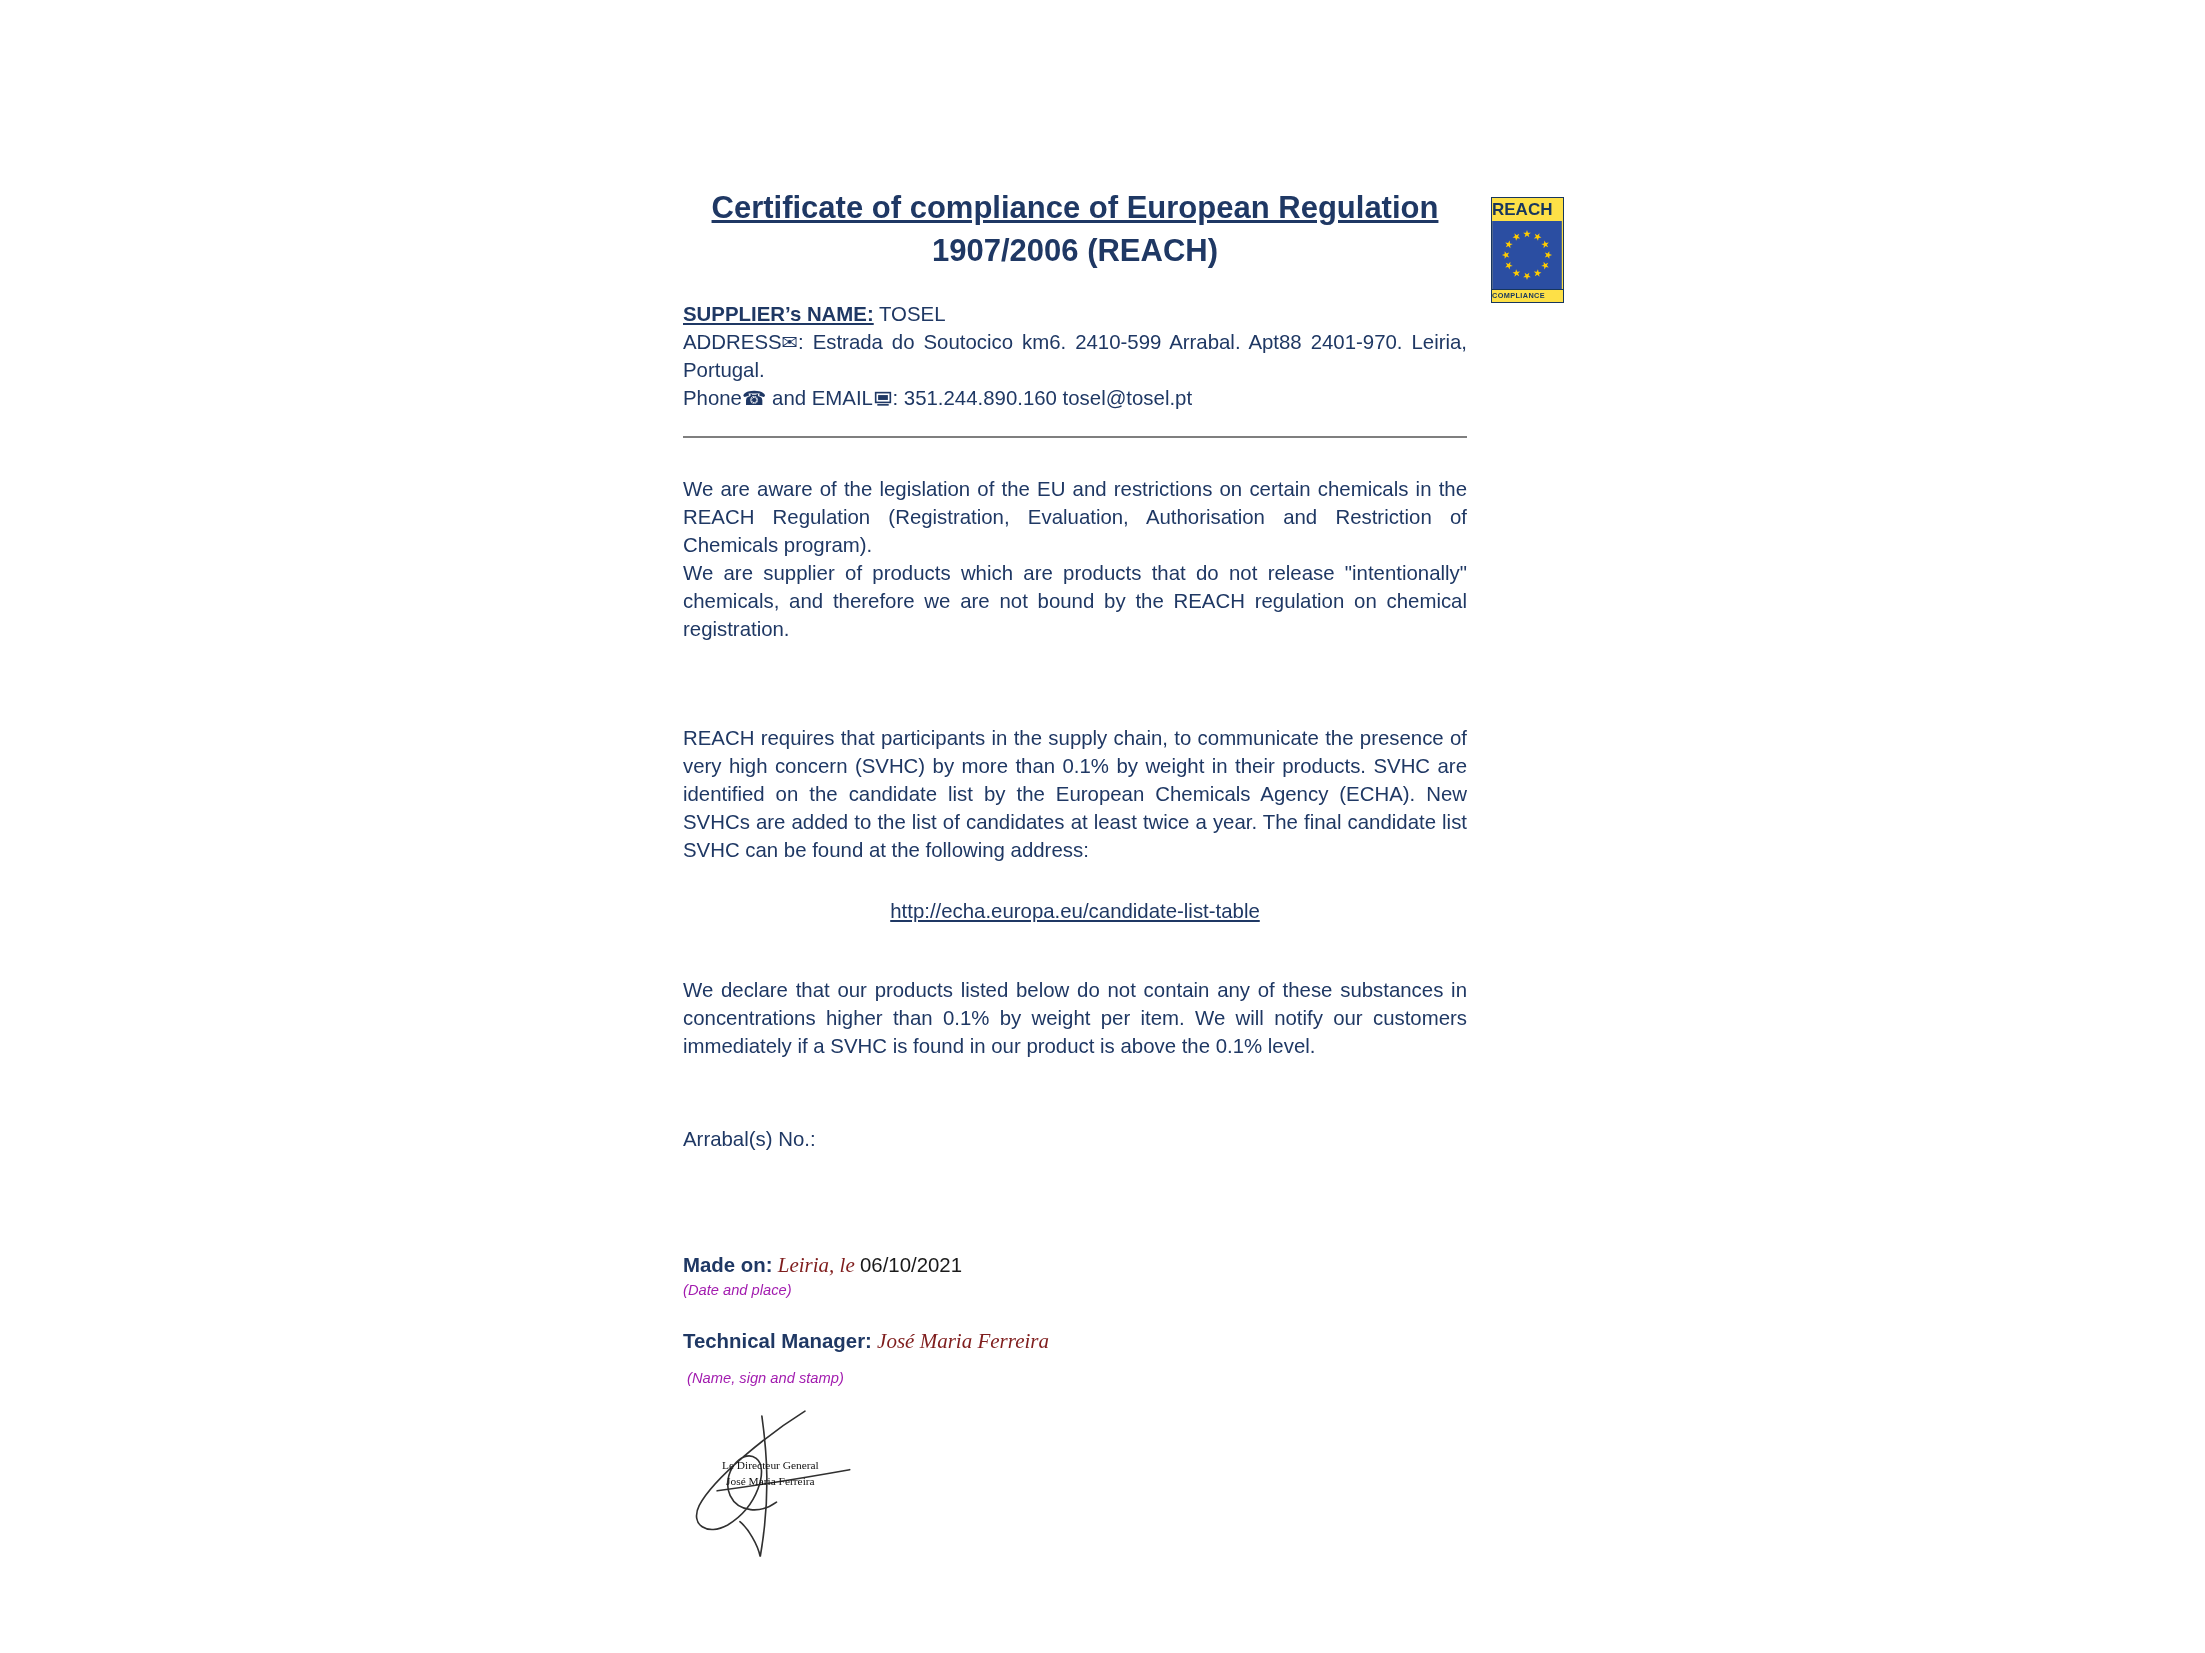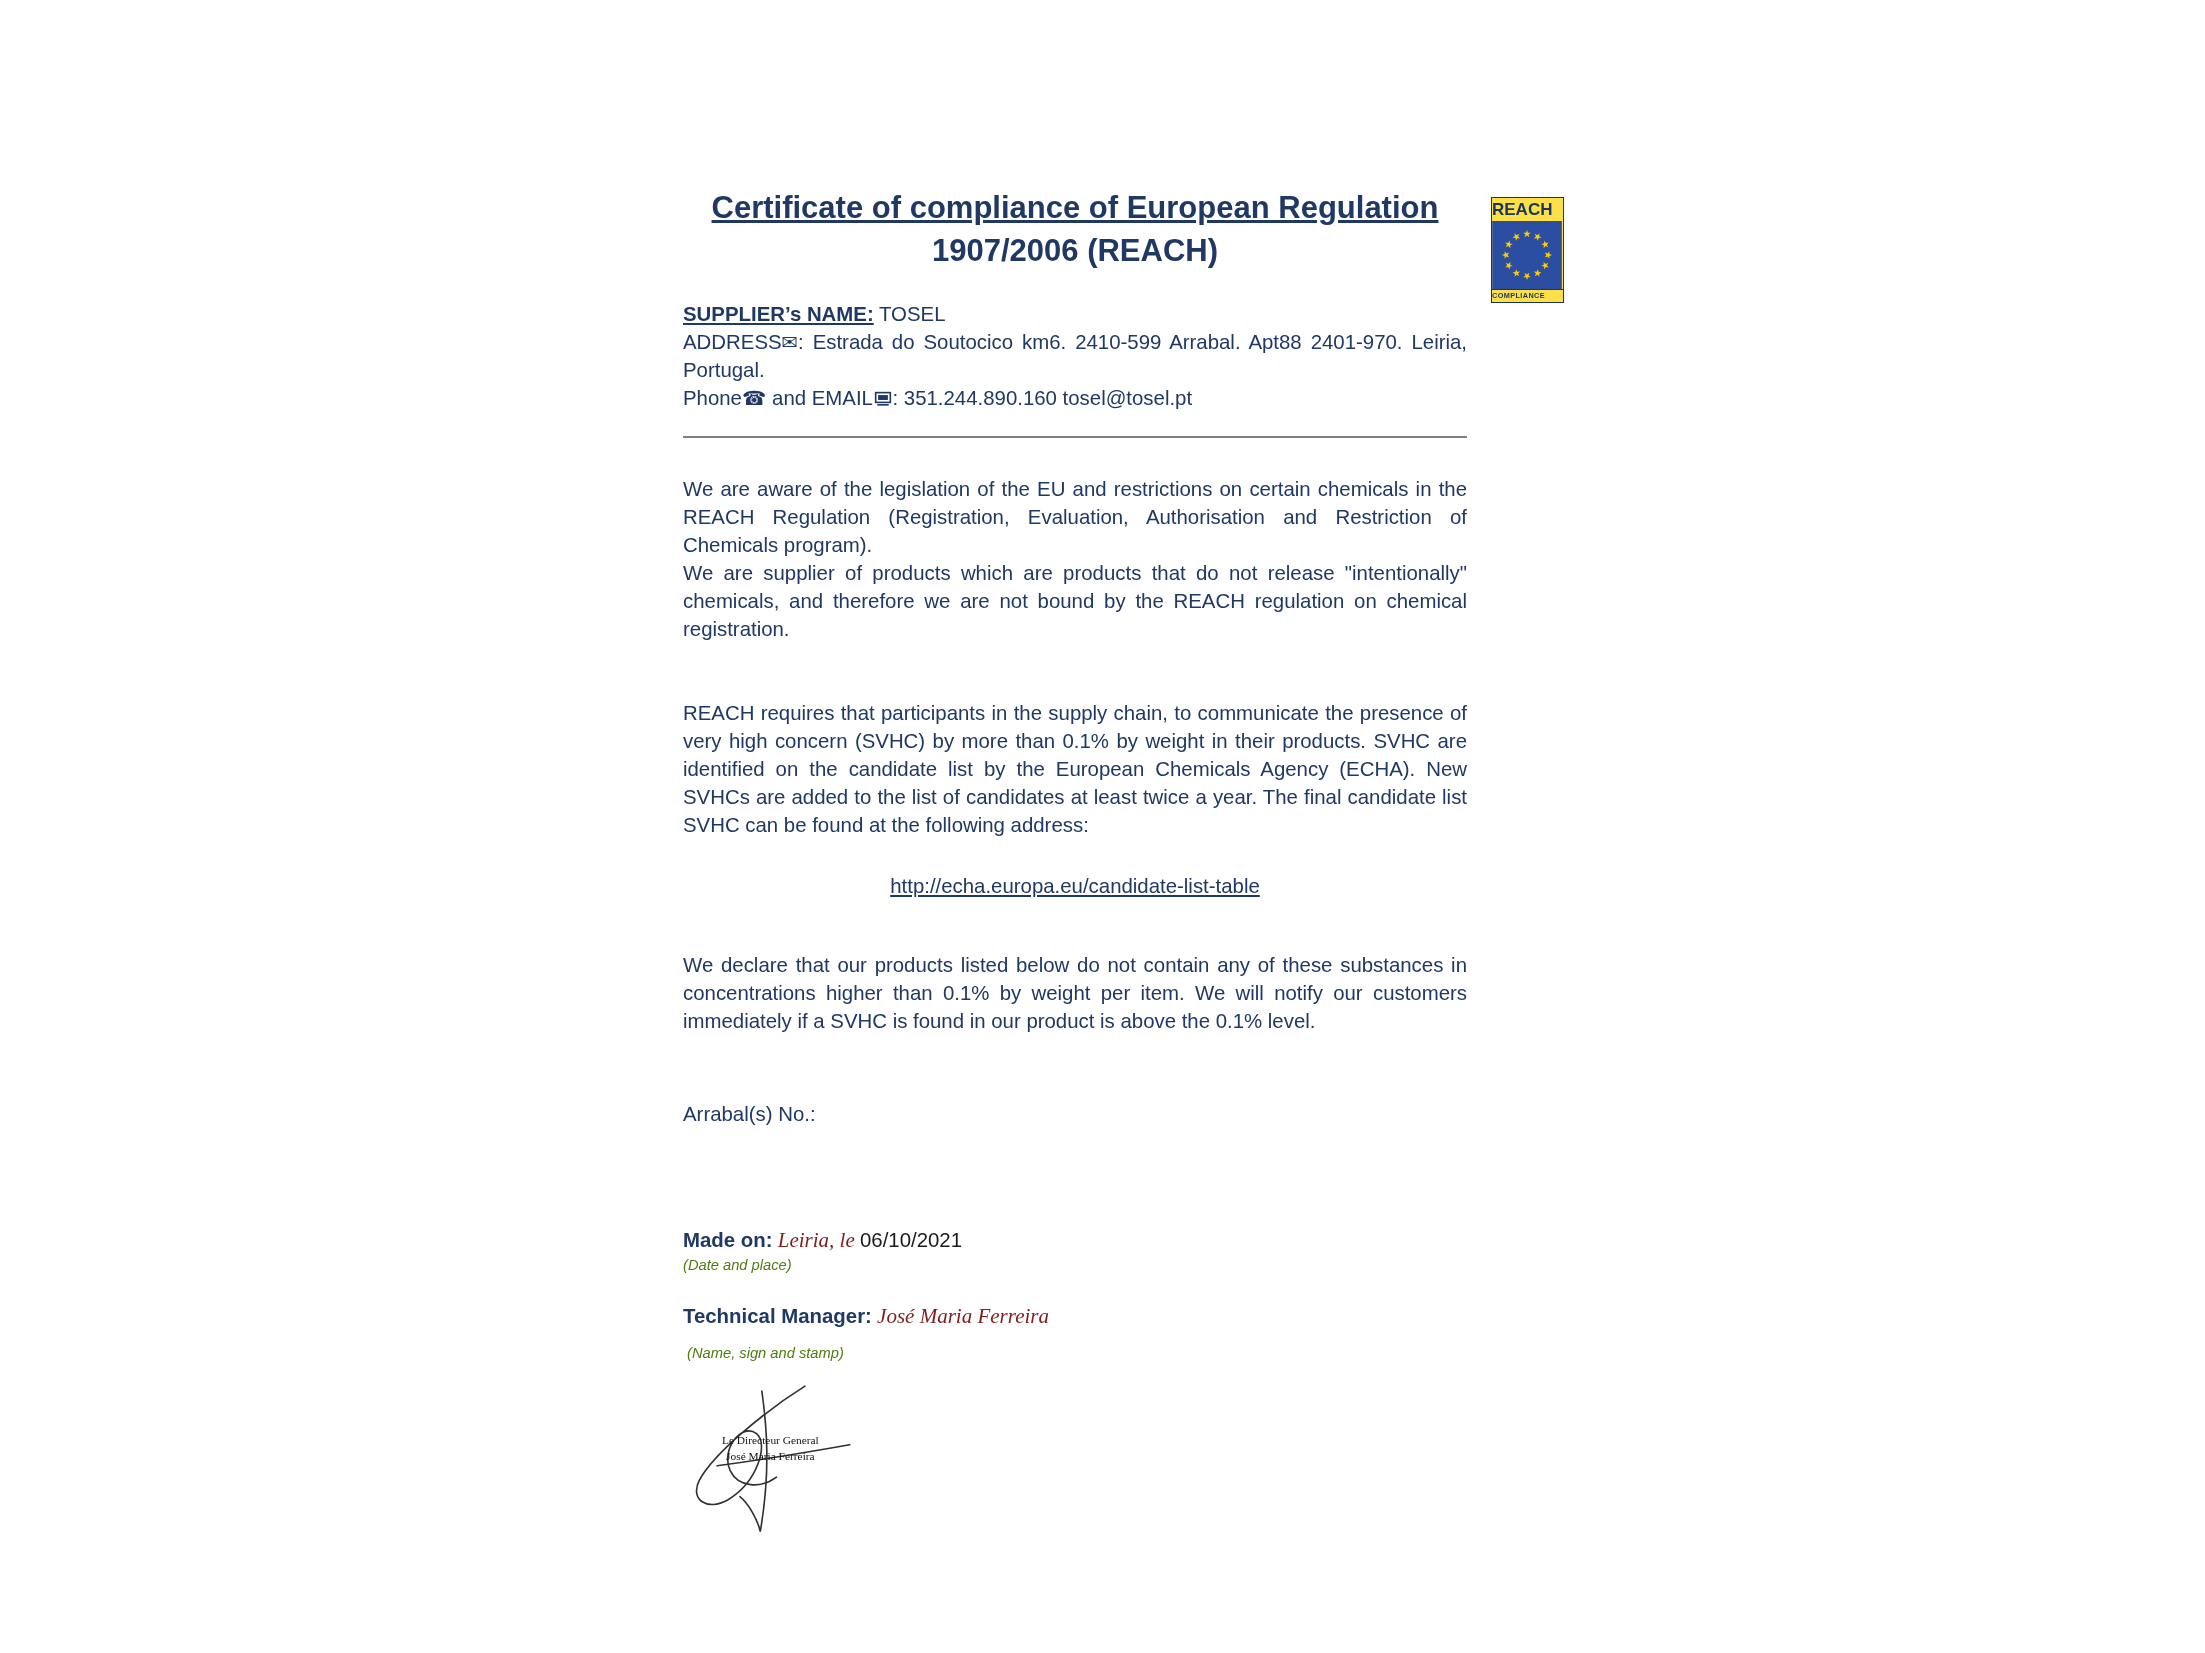--- a/index.html
+++ b/index.html
@@ -17,31 +17,31 @@
   
   .supplier{margin-top:28px;text-align:justify;}
   .supplier p{margin:0;}
   .lbl-bold-u{font-weight:bold;text-decoration:underline;}
   .icon-glyph{font-size:19.6px;}
   .fax-icon-svg{display:inline-block;vertical-align:-2.4px;margin:0 0.8px;}
   hr.sep{border:none;border-top:2.4px solid #7f7f7f;margin:24.4px 0 37px 0;}
   
   .para{margin:0;text-align:justify;}
   .mt-p2{}
-  .mt-p3{margin-top:56px;}
+  .mt-p3{margin-top:81px;}
   .link-line{margin:33px 0 0 0;text-align:center;}
   .link-line a{color:#1f3864;text-decoration:underline;}
   .mt-p4{margin-top:51px;}
   .article-line{margin:65px 0 0 0;text-align:left;}
   
   .made-on{margin:98px 0 0 0;}
   .bold-lbl{font-weight:bold;color:#1f3864;}
   .value-italic{font-style:italic;color:#7f1d1d;font-family:"Liberation Serif","DejaVu Serif",serif;font-size:21px;}
   .value-plain{color:#1a1a1a;}
-  .note{margin:1.6px 0 0 0;font-size:14.7px;line-height:19.6px;font-style:italic;color:#4d7c0f;}
+  .note{margin:1.6px 0 0 0;font-size:14.7px;line-height:19.6px;font-style:italic;color:#a21caf;}
   .manager-line{margin:26px 0 14px 0;}
   .note-indent{padding-left:4.1px;}
   
   .signature-block{position:relative;height:155px;margin-top:18px;width:212px;}
   .signature-text{
     position:absolute;left:39px;top:42px;color:#111;
     font-family:"Liberation Serif","DejaVu Serif",serif;
     font-size:11.4px;line-height:16.3px;text-align:center;white-space:nowrap;margin-top:9px;
   }
   .signature-scribble{position:absolute;left:0;top:0;}

